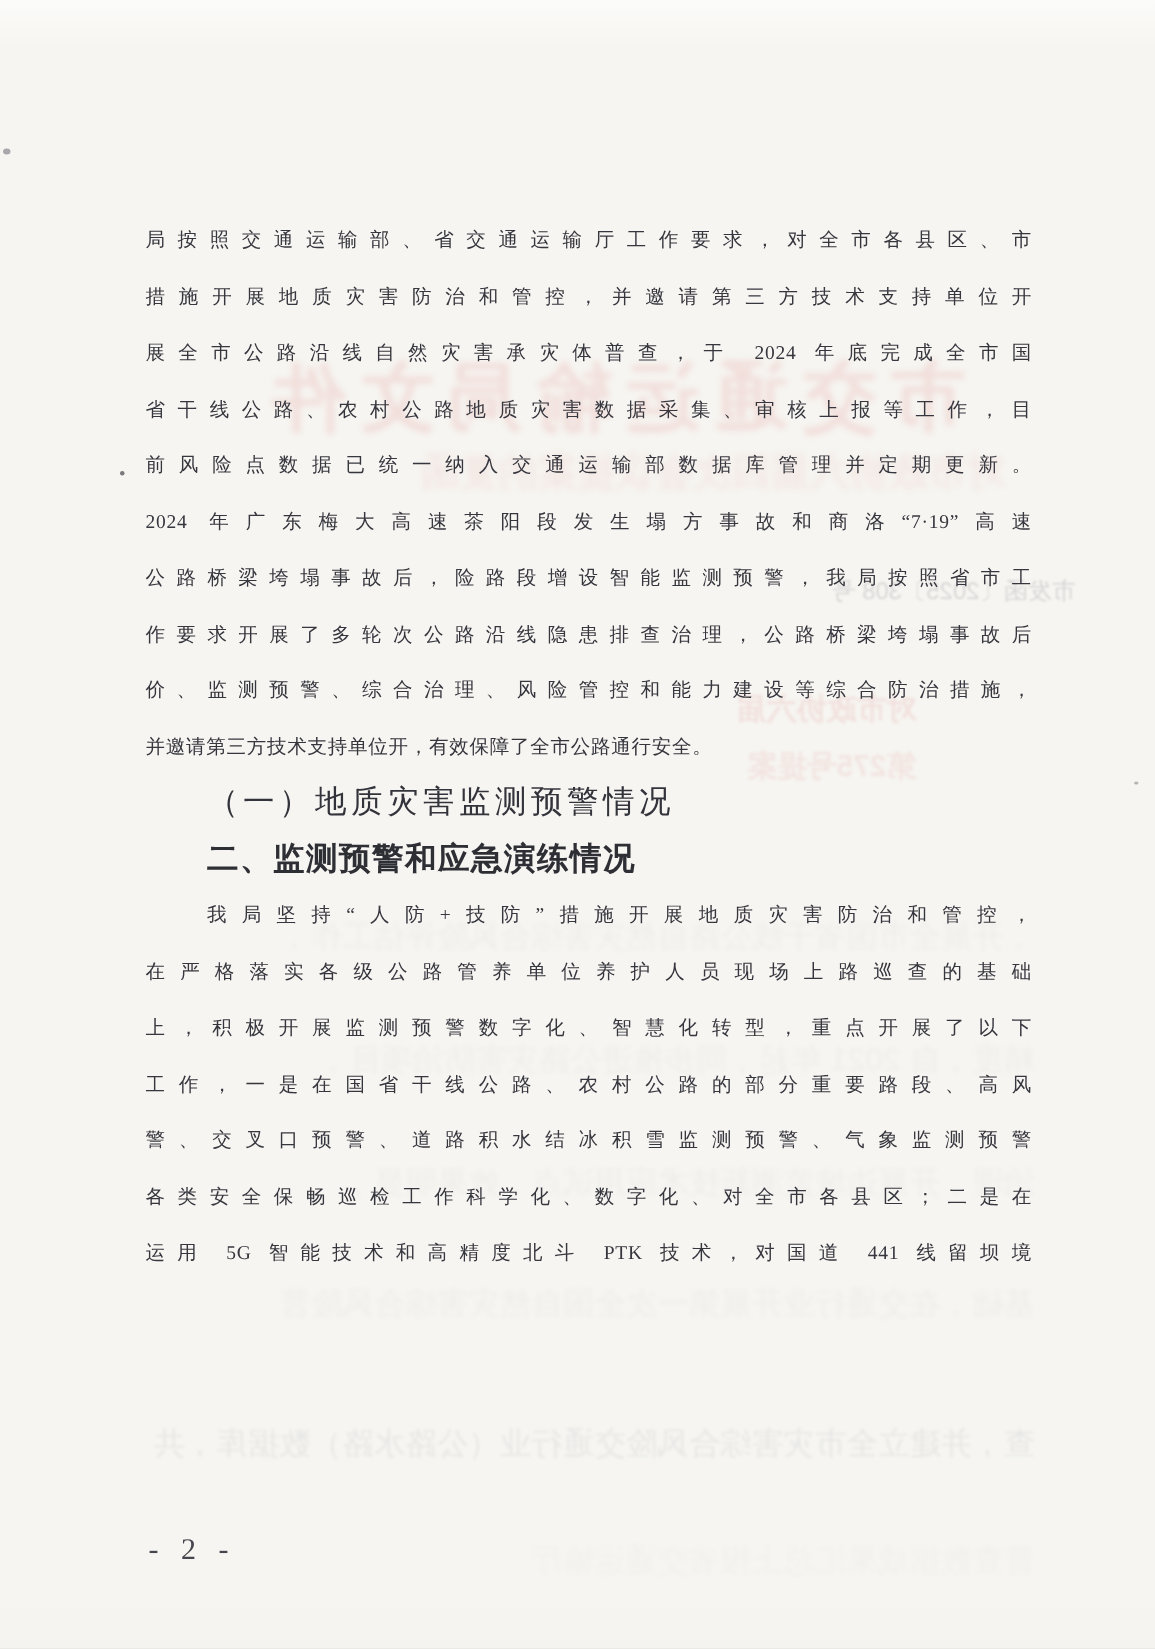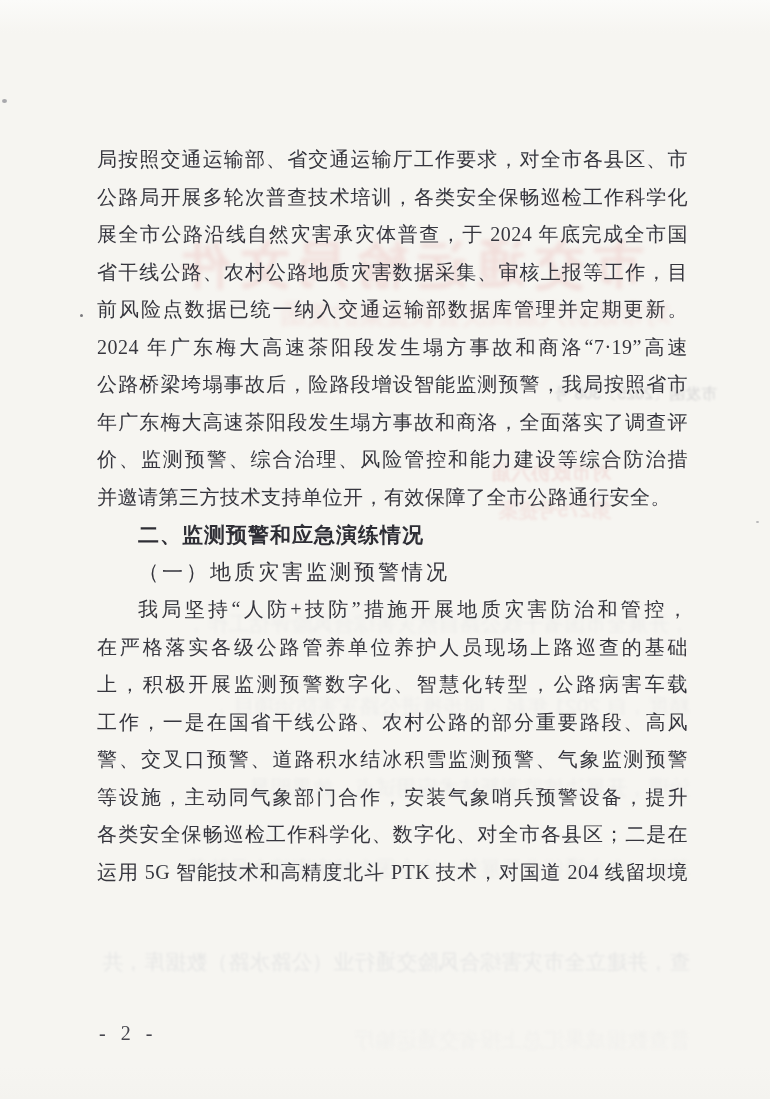--- a/index.html
+++ b/index.html
@@ -23,21 +23,21 @@
   .bleed-red-frag2{left:477px;top:497px;width:134px;font-size:20px;font-weight:700;
          color:#d97070;opacity:.12;filter:blur(1.2px);}
   .bleed-gline{left:58px;width:632px;font-size:21px;color:#8c93a2;opacity:.08;
          filter:blur(1.4px);overflow:hidden;height:26px;}
   .g0{top:610px;}.g1{top:692px;}.g2{top:774px;}.g3{top:855px;}
   .g4{top:948px;opacity:.14;filter:blur(1px);}
   .g5{top:1026px;opacity:.05;}
 
   
   .textblock{position:absolute;left:97px;top:141px;width:591px;color:#36363e;}
-  .line{height:37.5px;line-height:37.5px;font-size:20px;overflow:hidden;
+  .line{height:37.5px;line-height:37.5px;font-size:13px;overflow:hidden;
         letter-spacing:.5px;}
   .j{text-align:justify;text-align-last:justify;}
   .ind{padding-left:41px;}
   .hei{font-family:"Liberation Sans","DejaVu Sans",sans-serif;font-weight:700;
        font-size:21px;padding-left:41px;color:#2e2e35;letter-spacing:1px;}
   .kai{font-size:21px;padding-left:41px;letter-spacing:3px;color:#33333b;}
 
   .pagenum{position:absolute;left:99px;top:1021px;font-size:20px;color:#46464e;
         letter-spacing:5px;line-height:24px;}
 
@@ -60,39 +60,38 @@
     <div class="bleed bleed-red-frag2">第275号提案</div>
     <div class="bleed bleed-gline g0">，开展全市国省干线公路自然灾害综合风险评估工作，</div>
     <div class="bleed bleed-gline g1">精度，自 2021 年起，同步推进公路灾害防治项目，</div>
     <div class="bleed bleed-gline g2">治理，开展边坡监测新技术应用试点，效果明显，</div>
     <div class="bleed bleed-gline g3">基础，在交通行业开展第一次全国自然灾害综合风险普</div>
     <div class="bleed bleed-gline g4">查，并建立全市灾害综合风险交通行业（公路水路）数据库，共</div>
     <div class="bleed bleed-gline g5">普查数据成果汇总上报省交通运输厅</div>
 
     <div class="textblock">
       <div class="line j">局按照交通运输部、省交通运输厅工作要求，对全市各县区、市</div>
-      <div class="line j">公路局开展多轮次普查技术培训，各类安全保畅巡检工作科学化</div>
+      <div class="line j">措施开展地质灾害防治和管控，并邀请第三方技术支持单位开</div>
       <div class="line j">展全市公路沿线自然灾害承灾体普查，于 2024 年底完成全市国</div>
       <div class="line j">省干线公路、农村公路地质灾害数据采集、审核上报等工作，目</div>
       <div class="line j">前风险点数据已统一纳入交通运输部数据库管理并定期更新。</div>
       <div class="line j">2024 年广东梅大高速茶阳段发生塌方事故和商洛“7·19”高速</div>
       <div class="line j">公路桥梁垮塌事故后，险路段增设智能监测预警，我局按照省市工</div>
-      <div class="line j">年广东梅大高速茶阳段发生塌方事故和商洛，全面落实了调查评</div>
+      <div class="line j">作要求开展了多轮次公路沿线隐患排查治理，公路桥梁垮塌事故后</div>
       <div class="line j">价、监测预警、综合治理、风险管控和能力建设等综合防治措施，</div>
       <div class="line">并邀请第三方技术支持单位开，有效保障了全市公路通行安全。</div>
+      <div class="line kai">（一）地质灾害监测预警情况</div>
       <div class="line hei">二、监测预警和应急演练情况</div>
-      <div class="line kai">（一）地质灾害监测预警情况</div>
       <div class="line j ind">我局坚持“人防+技防”措施开展地质灾害防治和管控，</div>
       <div class="line j">在严格落实各级公路管养单位养护人员现场上路巡查的基础</div>
-      <div class="line j">上，积极开展监测预警数字化、智慧化转型，公路病害车载</div>
+      <div class="line j">上，积极开展监测预警数字化、智慧化转型，重点开展了以下</div>
       <div class="line j">工作，一是在国省干线公路、农村公路的部分重要路段、高风</div>
       <div class="line j">警、交叉口预警、道路积水结冰积雪监测预警、气象监测预警</div>
-      <div class="line j">等设施，主动同气象部门合作，安装气象哨兵预警设备，提升</div>
       <div class="line j">各类安全保畅巡检工作科学化、数字化、对全市各县区；二是在</div>
-      <div class="line j">运用 5G 智能技术和高精度北斗 PTK 技术，对国道 204 线留坝境</div>
+      <div class="line j">运用 5G 智能技术和高精度北斗 PTK 技术，对国道 441 线留坝境</div>
     </div>
 
     <div class="pagenum">- 2 -</div>
 
     <div class="speck s1"></div>
     <div class="speck s2"></div>
     <div class="speck s3"></div>
   </div>
 </div>
 

